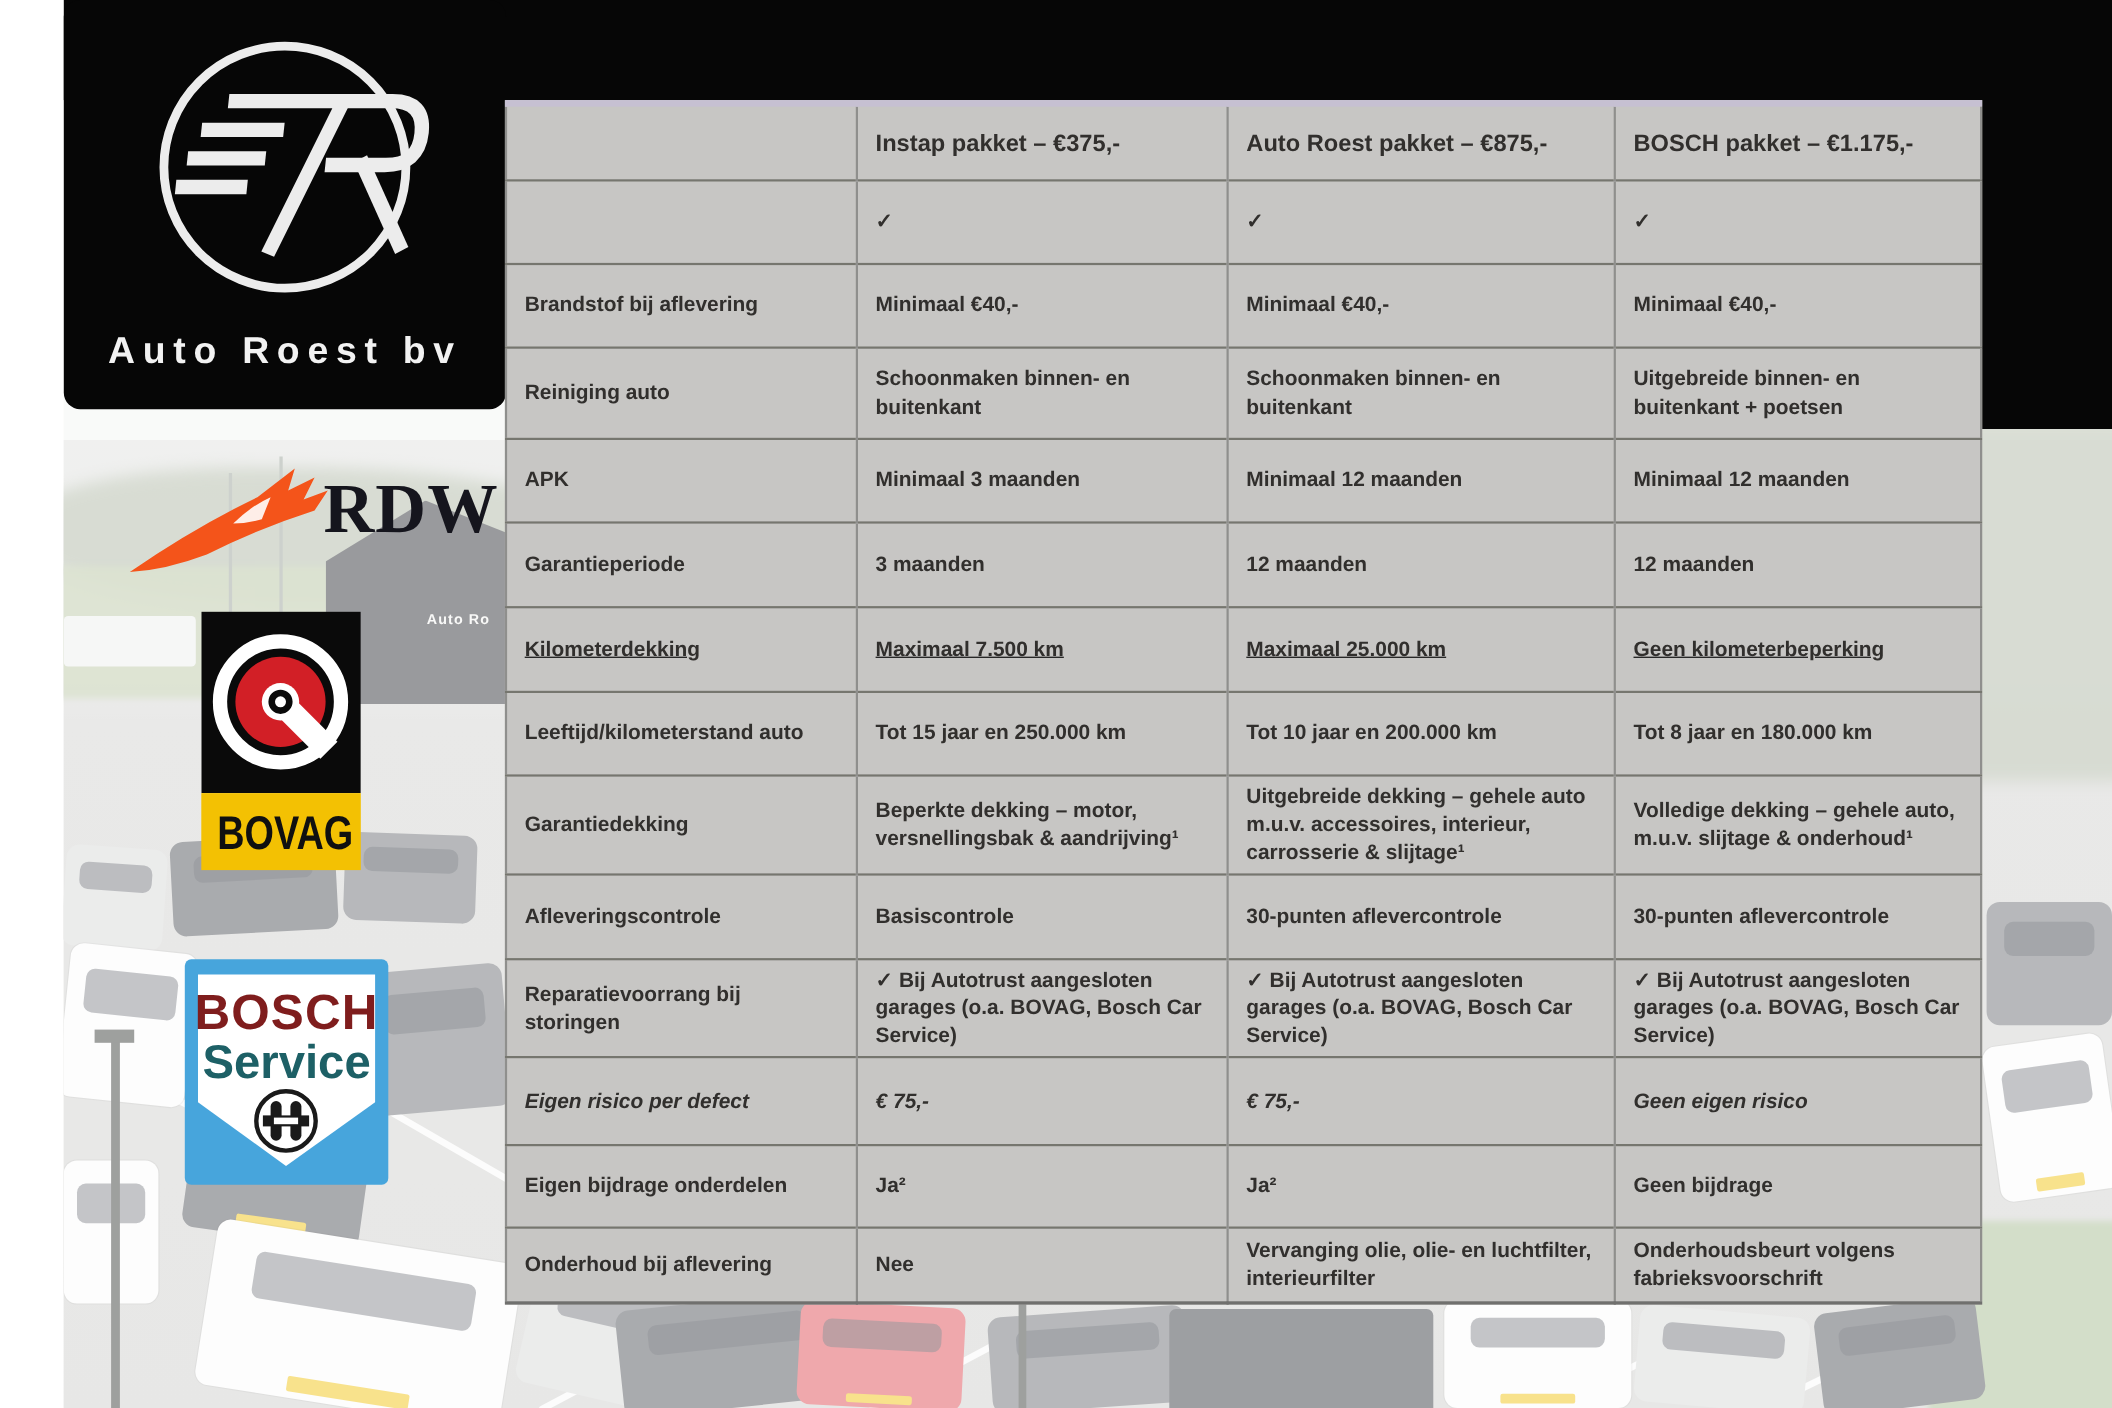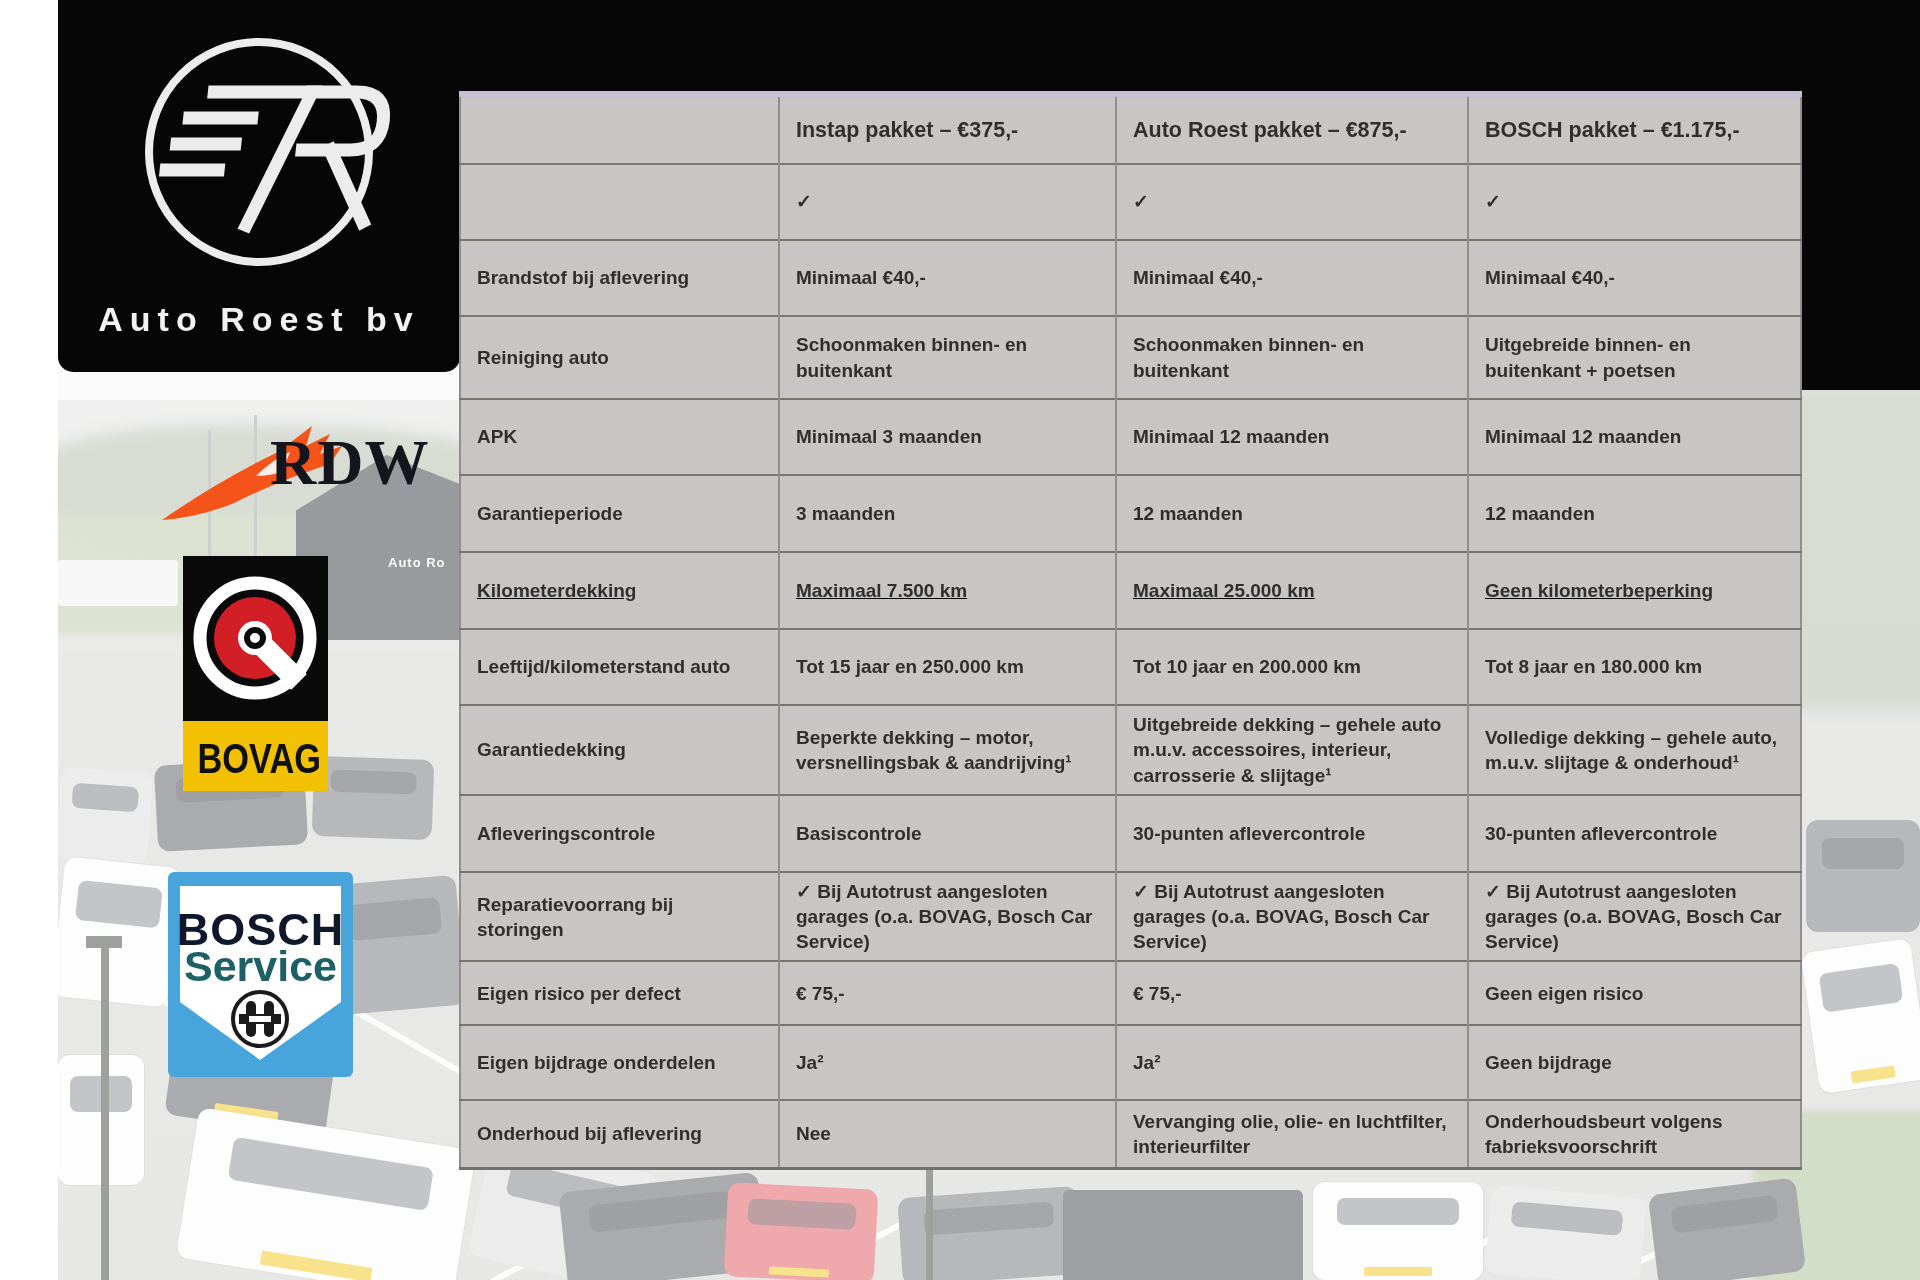--- a/index.html
+++ b/index.html
@@ -35,32 +35,32 @@
   table.pricing{position:absolute;left:459px;top:91px;width:1341px;border-collapse:collapse;
                 table-layout:fixed;background:#c7c6c4;border-top:6px solid #c6c0d2;
                 border-left:2px solid #8f8f8d;border-right:2px solid #8f8f8d;border-bottom:3px solid #70706e;}
   table.pricing th,table.pricing td{border-top:2px solid #76766f;border-left:2px solid #8f8f8d;
                 vertical-align:middle;text-align:left;padding:6px 16px 6px 16px;color:#312f2d;
                 font-weight:bold;font-size:19px;line-height:1.32;overflow:hidden;}
   table.pricing th{font-size:21.5px;border-top:none;}
   table.pricing th:first-child,table.pricing td:first-child{border-left:none;}
   tr.h-hdr{height:70px;} tr.h-r0{height:76px;} tr.h-r1{height:76px;} tr.h-r2{height:83px;}
   tr.h-r3{height:76px;} tr.h-r4{height:77px;} tr.h-r5{height:77px;text-decoration:underline;} tr.h-r6{height:76px;}
-  tr.h-r7{height:90px;} tr.h-r8{height:77px;} tr.h-r9{height:88px;} tr.h-r10{height:64px;}
+  tr.h-r7{height:90px;} tr.h-r8{height:77px;} tr.h-r9{height:88px;} tr.h-r10{height:80px;font-style:italic;}
   tr.h-r11{height:75px;margin-left:32px;} tr.h-r12{height:68px;}
   
-  .rdw{position:absolute;left:92px;top:418px;width:320px;height:110px;text-align:center;}
+  .rdw{position:absolute;left:116px;top:418px;width:320px;height:110px;}
   .rdw-text{position:absolute;left:178px;top:8px;font-family:"Liberation Serif",serif;
             font-weight:bold;font-size:64px;color:#15151d;letter-spacing:1px;}
   .bovag{position:absolute;left:183px;top:556px;width:154px;height:235px;}
   .bovag-yellow{position:absolute;left:0;top:165px;width:145px;height:70px;background:#f3c103;}
   .bovag-word{position:absolute;left:0;top:178px;width:145px;text-align:center;color:#101010;
               font-size:43px;font-weight:bold;transform:scaleX(.8);letter-spacing:0px;}
   .bosch{position:absolute;left:168px;top:872px;width:185px;height:205px;background:#47a5dc;border-radius:6px;}
-  .bosch-w1{position:absolute;left:0;top:32px;width:100%;text-align:center;color:#0f172a;
+  .bosch-w1{position:absolute;left:0;top:22px;width:100%;text-align:center;color:#7f1d1d;
             font-size:45px;font-weight:bold;letter-spacing:1px;}
   .bosch-w2{position:absolute;left:0;top:70px;width:100%;text-align:center;color:#1d6066;
             font-size:43px;font-weight:bold;}
   .abs{position:absolute;}
 </style>
 </head>
 <body>
 
 <div class="page">
 

